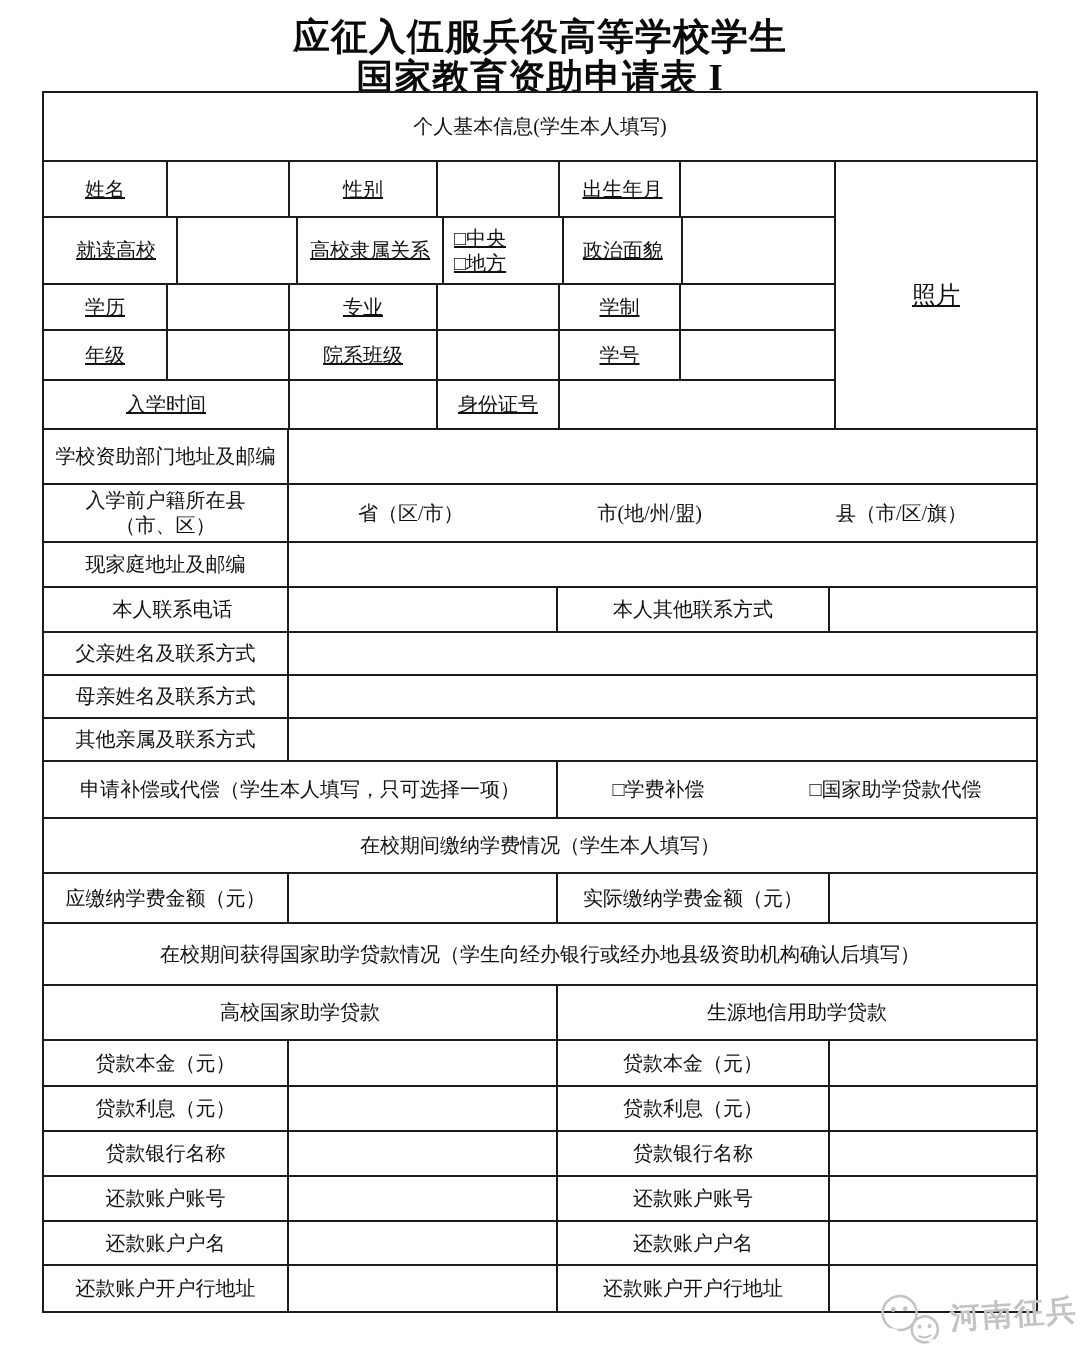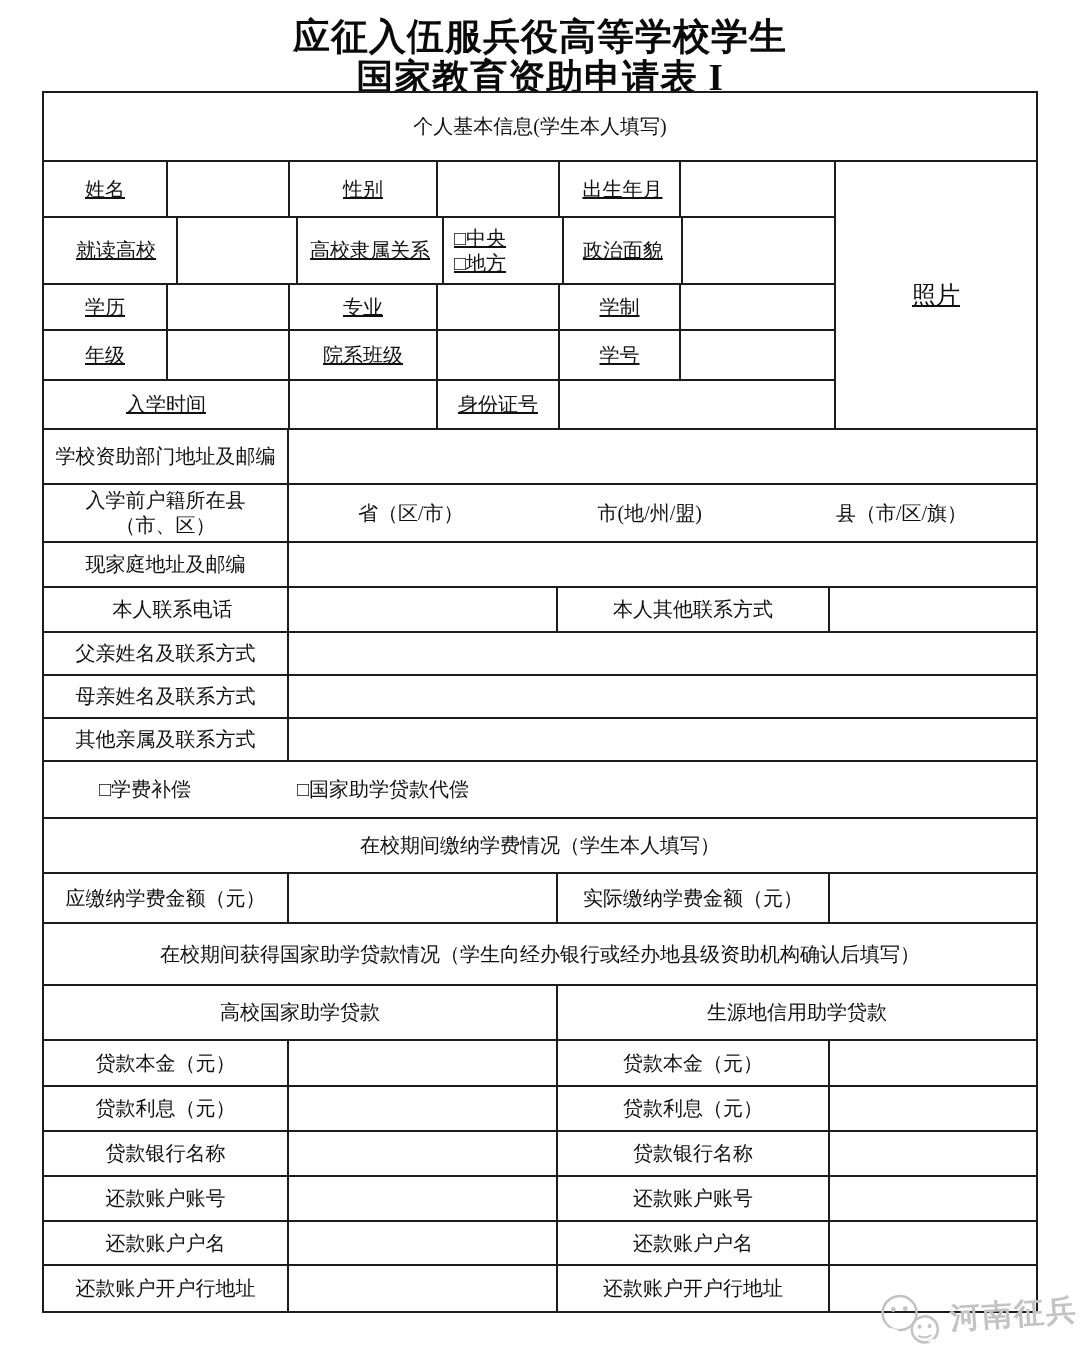--- a/index.html
+++ b/index.html
@@ -151,20 +151,21 @@
     <div class="cell" style="width:246px;">母亲姓名及联系方式</div>
     <div class="cell" style="width:750px;"></div>
   </div>
 
   <div class="row" style="height:43px;">
     <div class="cell" style="width:246px;">其他亲属及联系方式</div>
     <div class="cell" style="width:750px;"></div>
   </div>
 
   <div class="row" style="height:57px;">
+    <div class="cell" style="width:516px;">申请补偿或代偿（学生本人填写，只可选择一项）</div>
     <div class="cell spread" style="width:480px;">
       <span><span>□</span><span>学费补偿</span></span>
       <span><span>□</span><span>国家助学贷款代偿</span></span>
     </div>
   </div>
 
   <div class="row header-row" style="height:55px;">
     <div class="cell" style="width:100%;">在校期间缴纳学费情况（学生本人填写）</div>
   </div>
 

